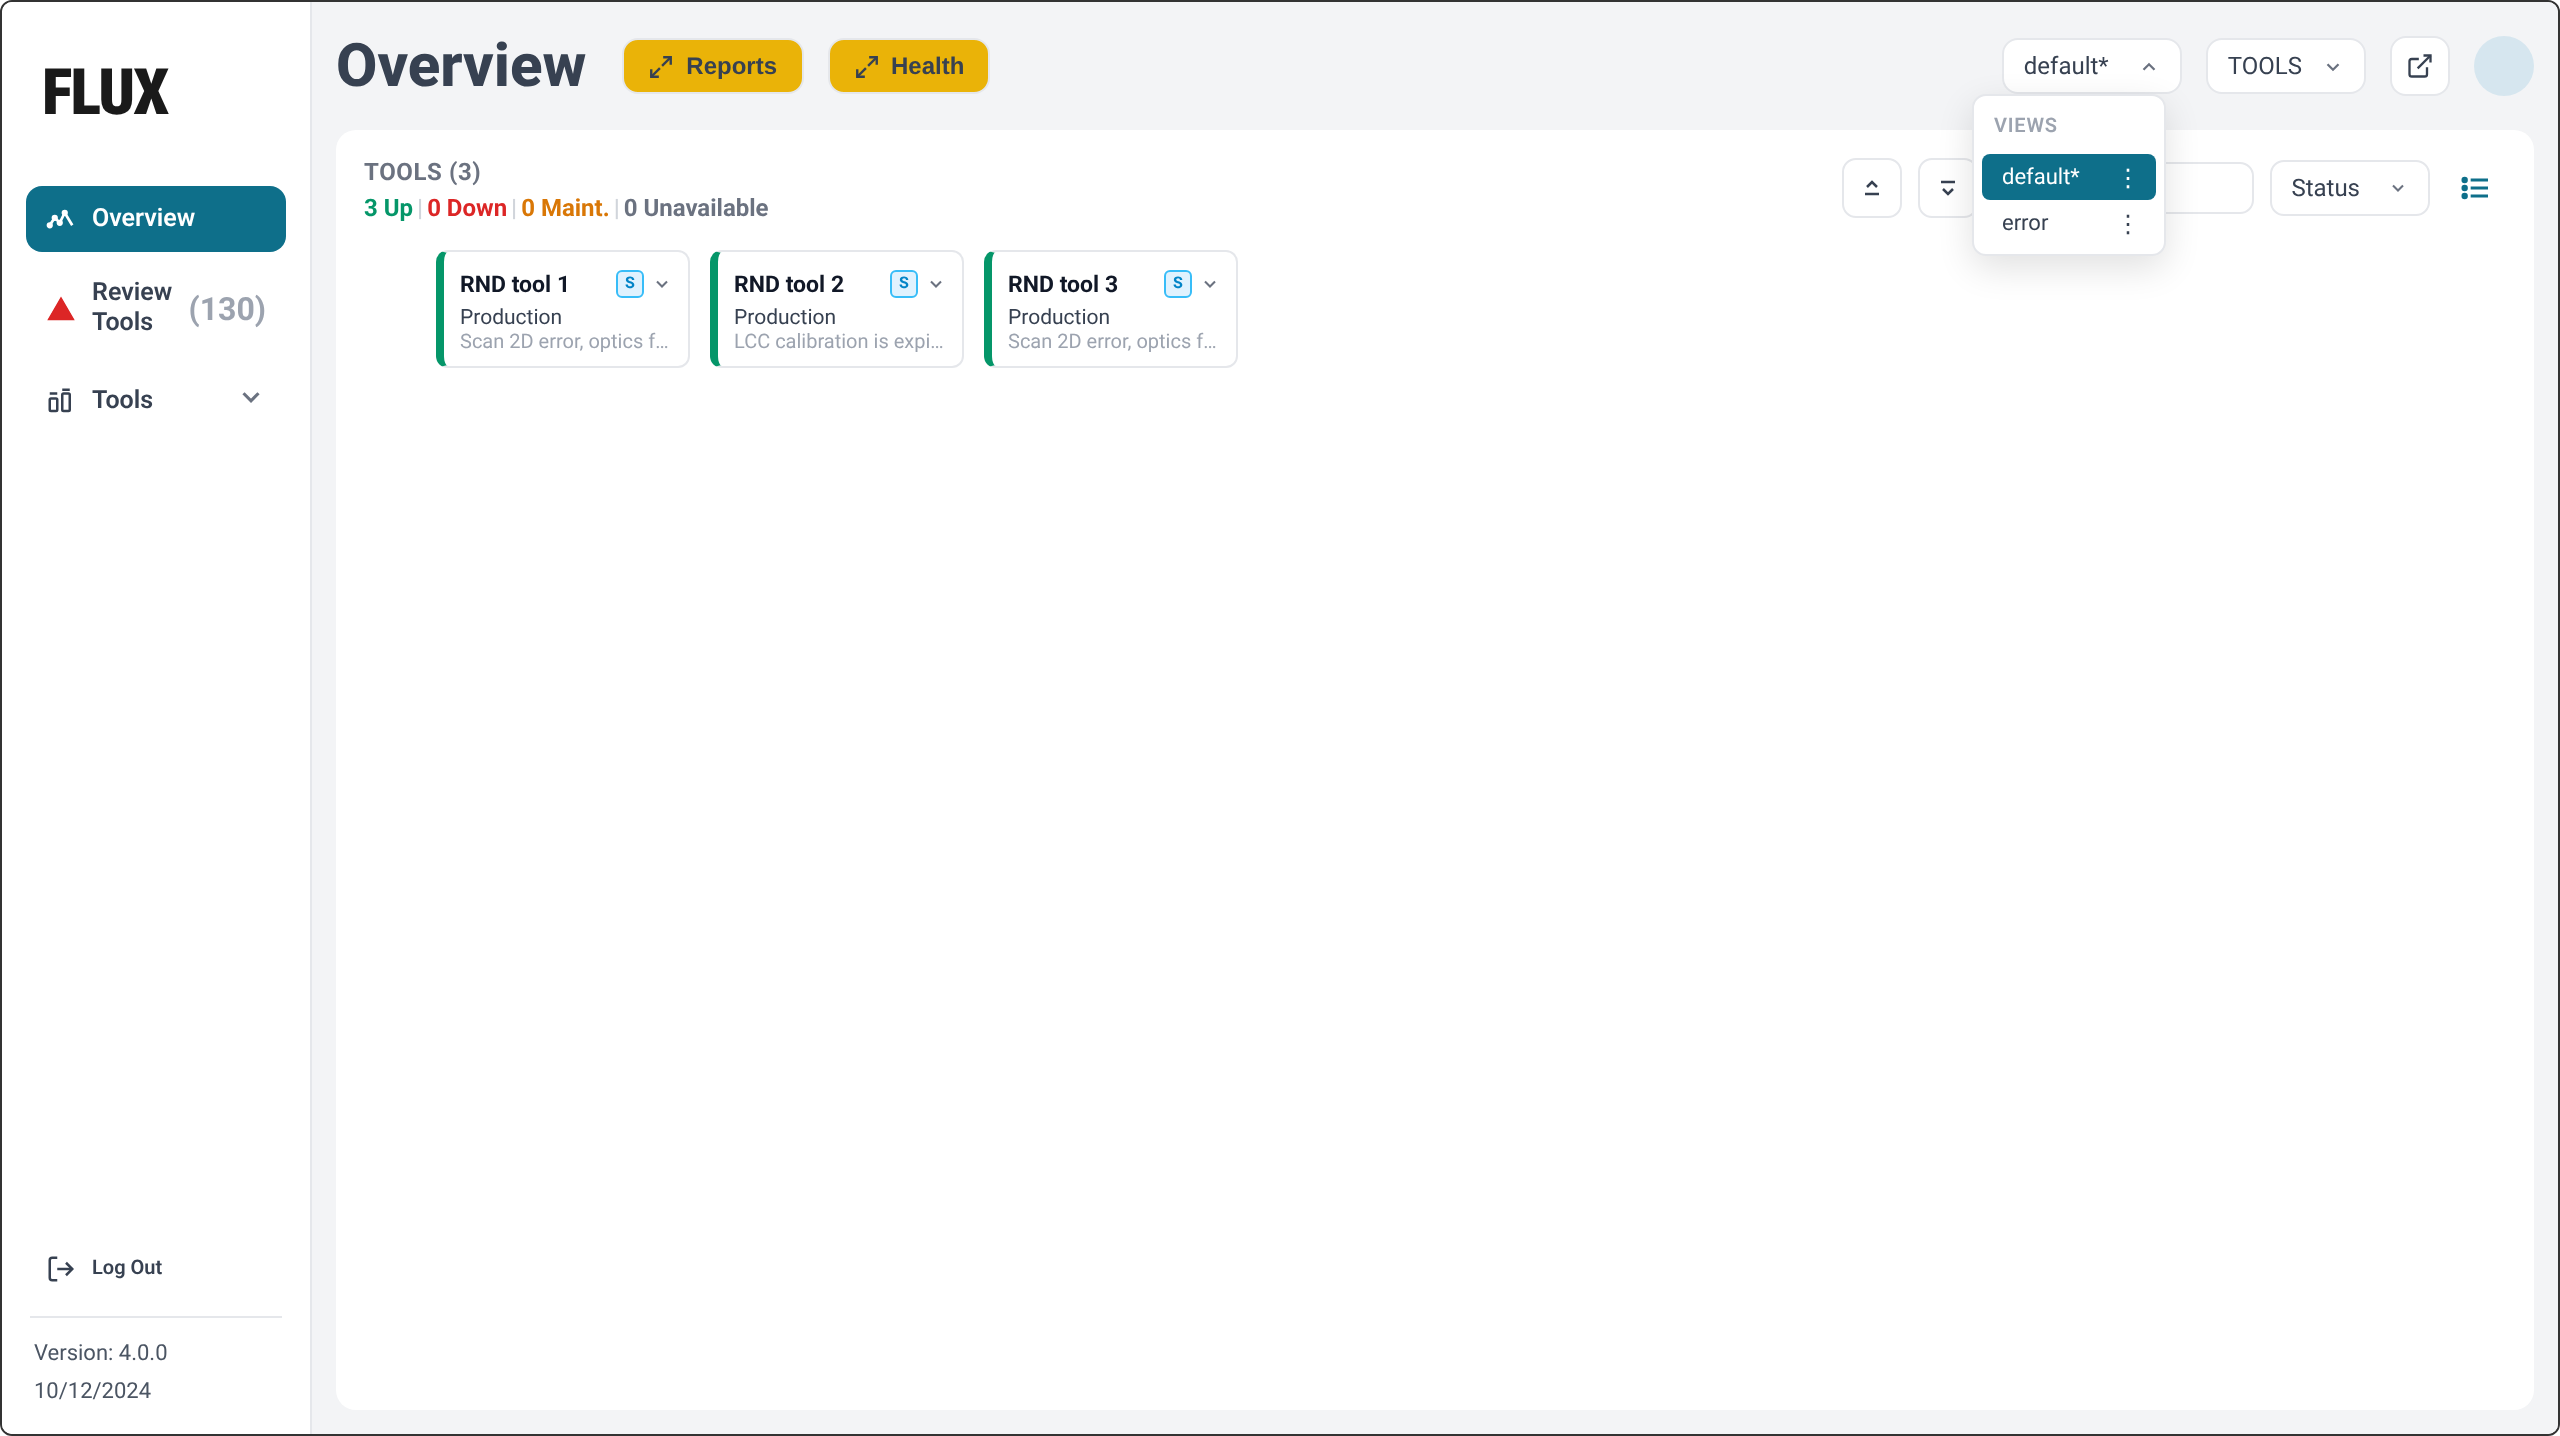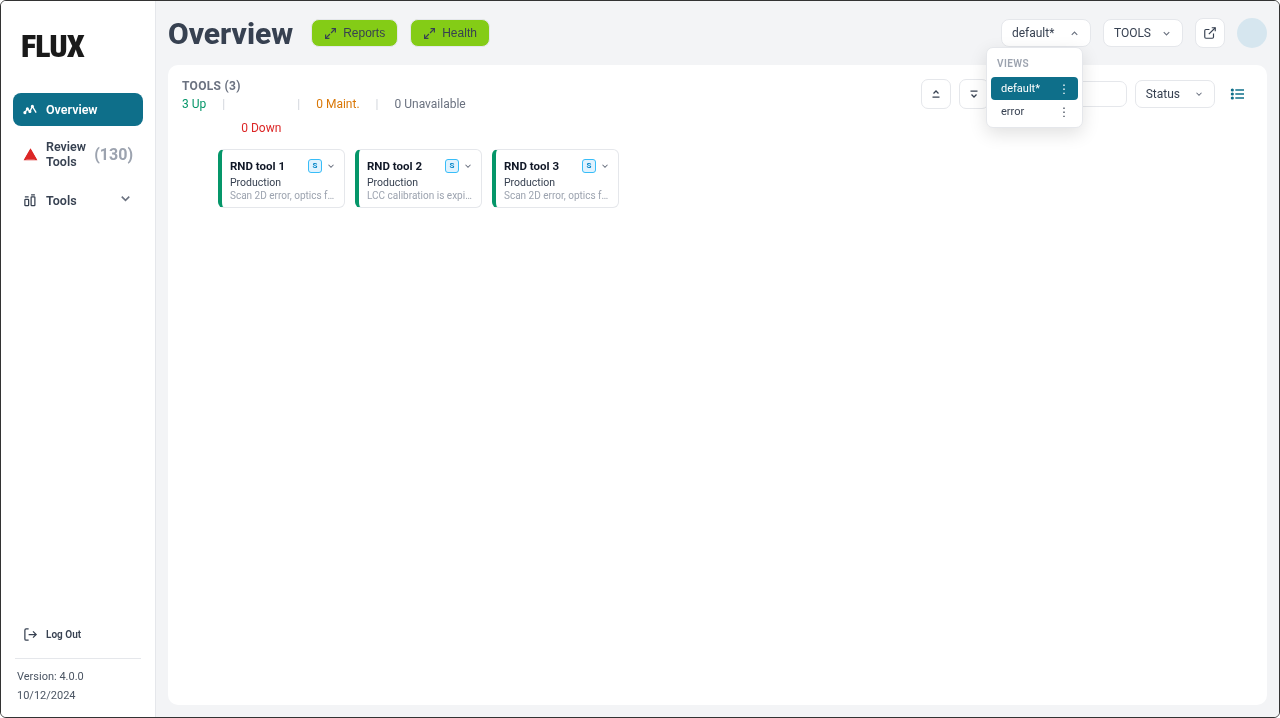--- a/index.html
+++ b/index.html
@@ -95,26 +95,26 @@
     .page-title {
       font-size: 30px;
       font-weight: 800;
       color: #374151;
       margin-right: 6px;
     }
     .pill-btn {
       display: inline-flex;
       align-items: center;
       gap: 6px;
-      background: #84cc16;
+      background: #eab308;
       border: 1px solid #e5e7eb;
       border-radius: 8px;
       padding: 6px 12px;
       font-size: 12px;
-      font-weight: 400;
+      font-weight: 700;
       color: #374151;
       cursor: pointer;
     }
     .pill-btn svg { width: 13px; height: 13px; }
     .spacer { flex: 1; }
     .dropdown {
       display: inline-flex;
       align-items: center;
       gap: 10px;
       background: #fff;
@@ -154,23 +154,23 @@
       padding: 14px 14px;
       position: relative;
     }
     .filters-row {
       display: flex;
       align-items: flex-start;
       gap: 10px;
     }
     .tools-summary { font-size: 12px; }
     .tools-label { color: #6b7280; font-weight: 700; letter-spacing: .3px; }
-    .status-line { margin-top: 4px; display: flex; gap: 16px; font-size: 12px; font-weight: 400; }
+    .status-line { margin-top: 4px; display: flex; gap: 2px; font-size: 12px; font-weight: 700; }
     .st-up { color: #059669; }
-    .st-down { color: #dc2626; margin-top: 24px; }
+    .st-down { color: #dc2626; }
     .st-maint { color: #d97706; }
     .st-unavail { color: #6b7280; }
     .status-line .divider { color: #d1d5db; }
     .right-filters { margin-left: auto; display: flex; gap: 8px; align-items: center; }
     .sq-btn {
       width: 30px; height: 30px;
       display: inline-flex; align-items: center; justify-content: center;
       border: 1px solid #e5e7eb; border-radius: 7px; background: #fff; cursor: pointer;
     }
     .sq-btn svg { width: 12px; height: 12px; }

